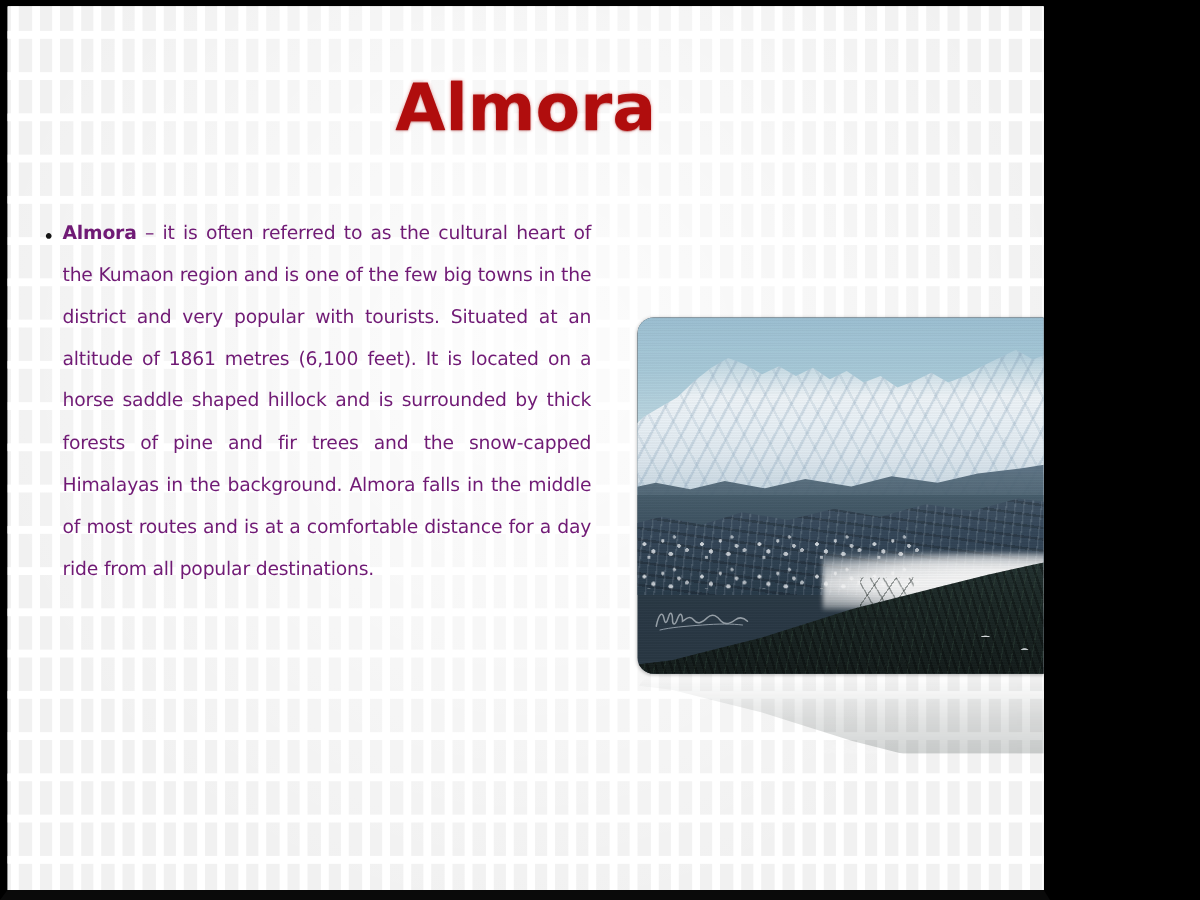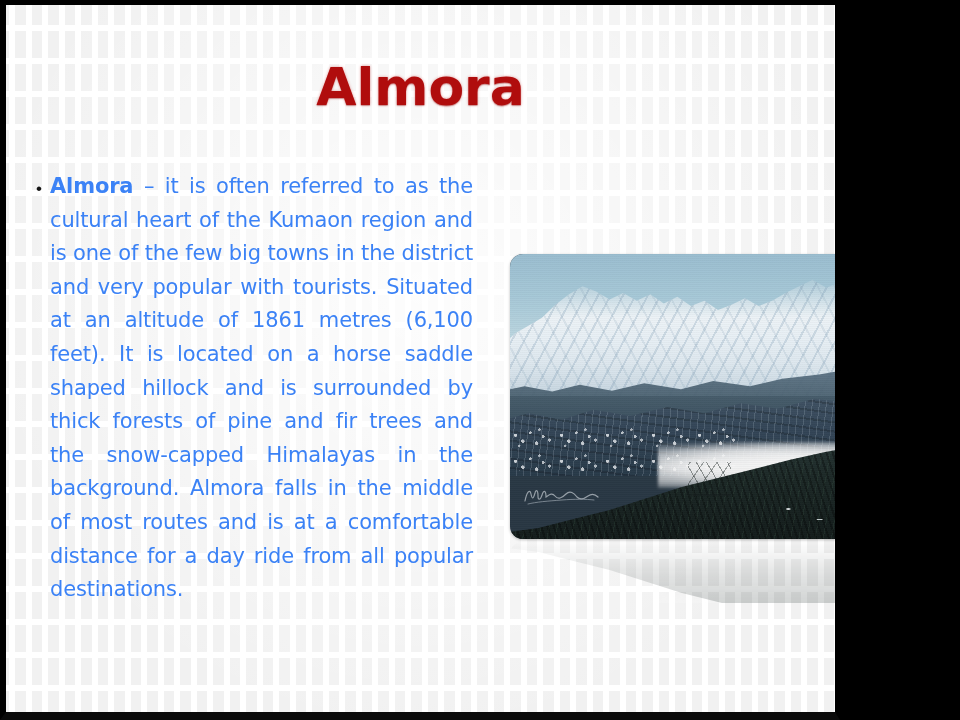--- a/index.html
+++ b/index.html
@@ -96,23 +96,23 @@
     flex: 0 0 22px;
     color: #151515;
     font-size: 17px;
     line-height: 34px;
     text-align: center;
     padding-top: 2px;
   }
   .bullet-text {
     flex: 1 1 auto;
     font-family: "DejaVu Sans", "Liberation Sans", sans-serif;
-    font-size: 21px;
+    font-size: 15px;
     line-height: 33.6px;
-    color: #3b82f6;
+    color: #701a75;
     text-align: justify;
     text-justify: inter-word;
     -webkit-hyphens: none;
     hyphens: none;
     letter-spacing: -0.15px;
   }
   .bullet-text .lead {
     font-weight: bold;
   }
 

